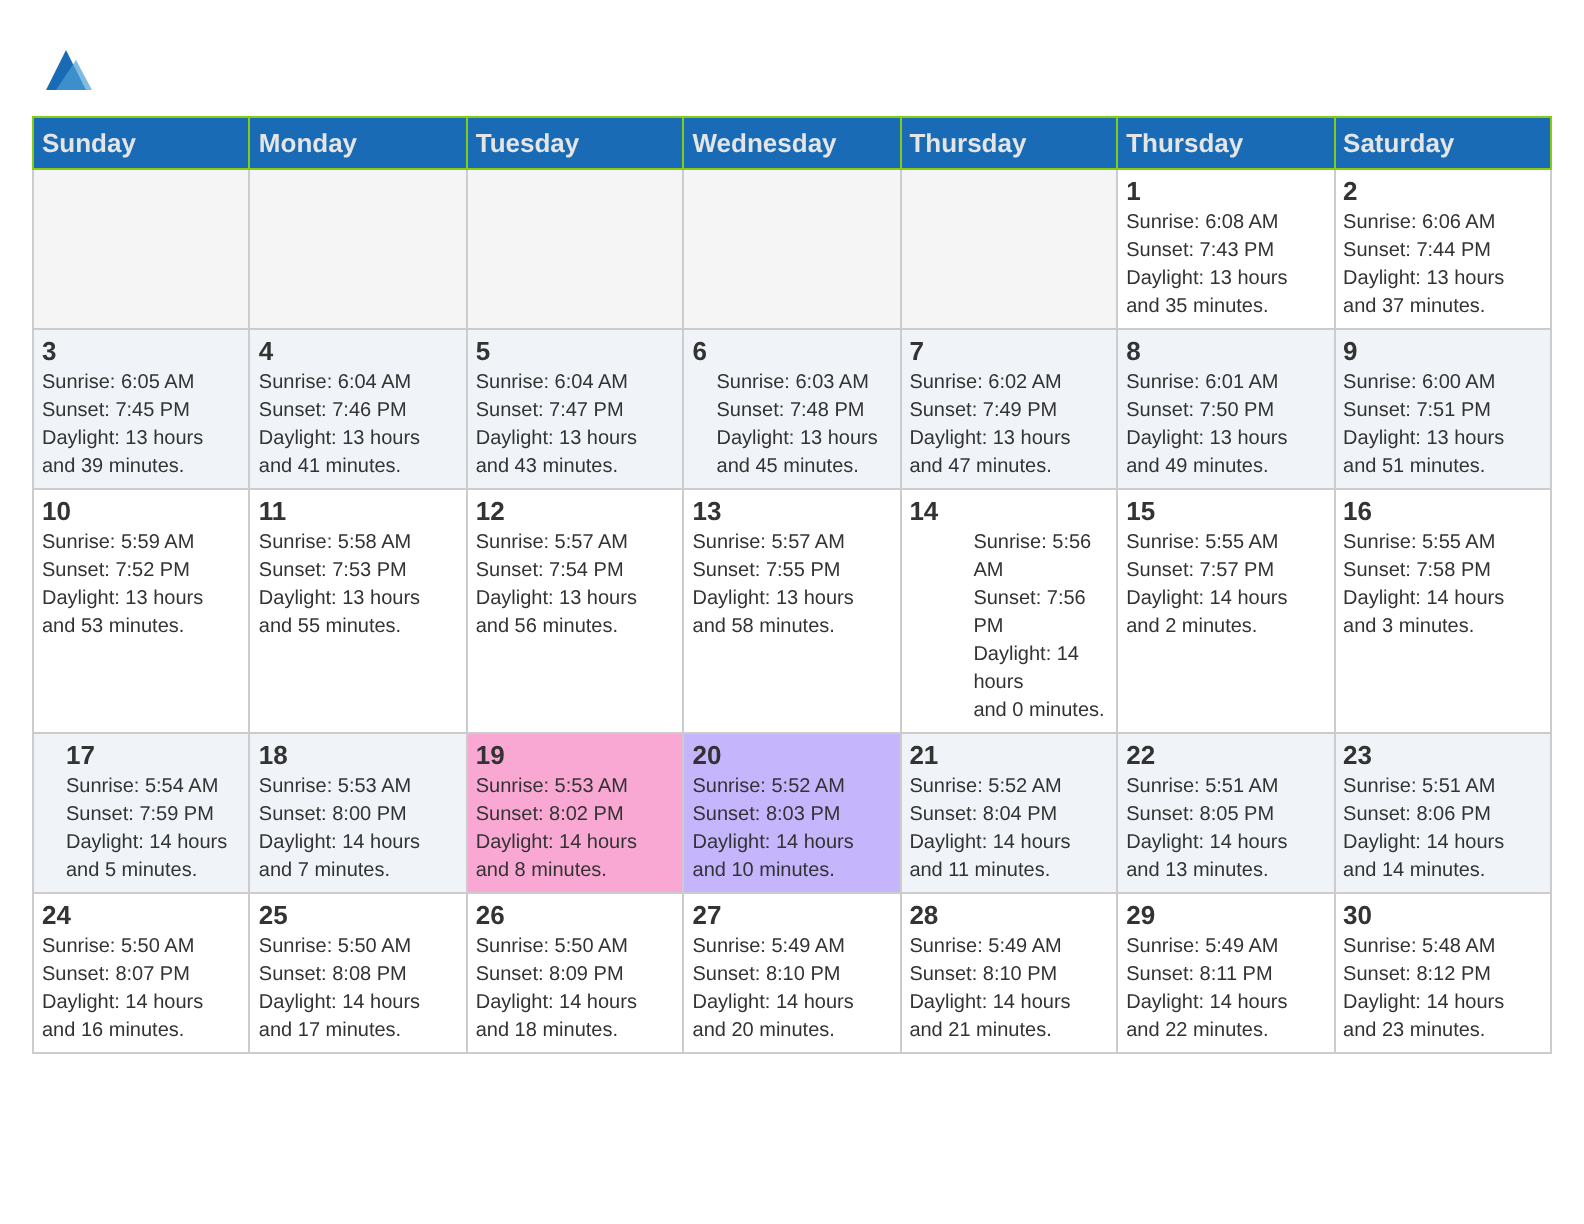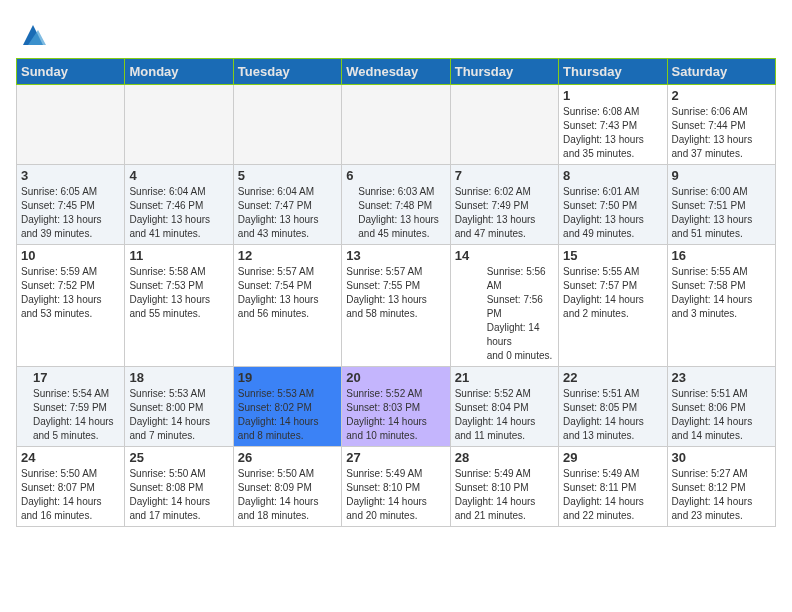--- a/index.html
+++ b/index.html
@@ -253,21 +253,21 @@
 Daylight: 14 hours
 and 5 minutes.</div>
         </td>
         <td style="background: rgb(240, 244, 248);">
           <span class="day-num">18</span>
           <div class="day-info" style="white-space: pre-line;">Sunrise: 5:53 AM
 Sunset: 8:00 PM
 Daylight: 14 hours
 and 7 minutes.</div>
         </td>
-        <td style="background: #3b82f6;">
+        <td style="background: #f9a8d4;">
           <span class="day-num">19</span>
           <div class="day-info" style="white-space: pre-line;">Sunrise: 5:53 AM
 Sunset: 8:02 PM
 Daylight: 14 hours
 and 8 minutes.</div>
         </td>
         <td style="background: #c4b5fd;">
           <span class="day-num">20</span>
           <div class="day-info" style="white-space: pre-line;">Sunrise: 5:52 AM
 Sunset: 8:03 PM
@@ -334,20 +334,20 @@
         </td>
         <td>
           <span class="day-num">29</span>
           <div class="day-info" style="white-space: pre-line;">Sunrise: 5:49 AM
 Sunset: 8:11 PM
 Daylight: 14 hours
 and 22 minutes.</div>
         </td>
         <td>
           <span class="day-num">30</span>
-          <div class="day-info" style="white-space: pre-line;">Sunrise: 5:27 AM
+          <div class="day-info" style="white-space: pre-line;">Sunrise: 5:48 AM
 Sunset: 8:12 PM
 Daylight: 14 hours
 and 23 minutes.</div>
         </td>
       </tr>
     </tbody>
 </table>
 
 </body></html>

